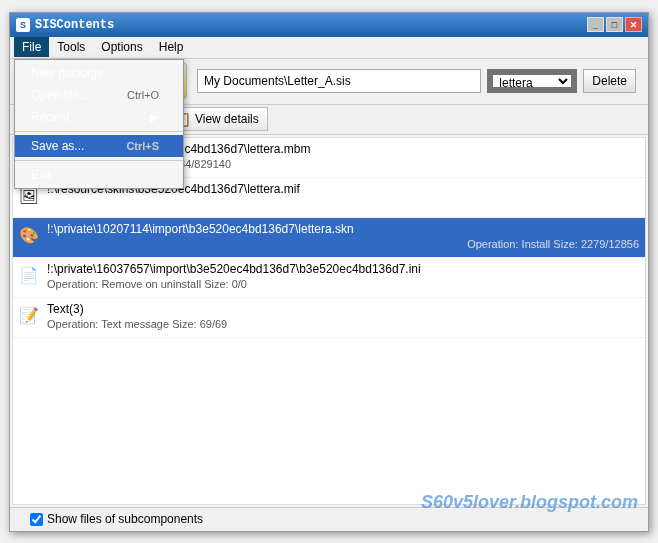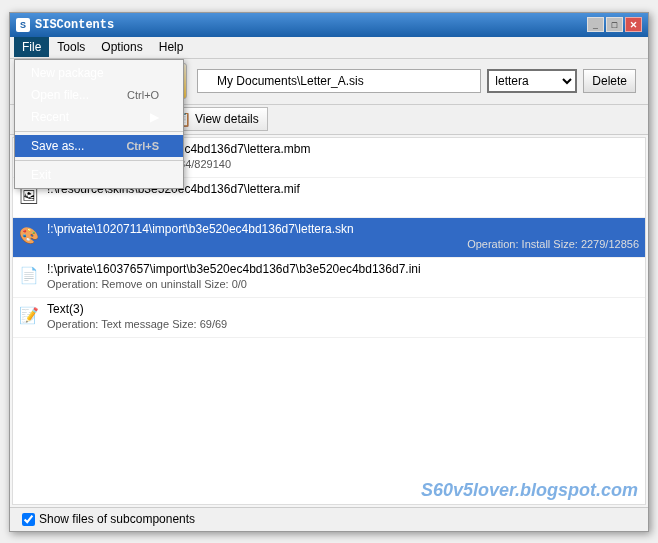--- a/index.html
+++ b/index.html
@@ -168,27 +168,27 @@
       align-items: center;
       gap: 6px;
       flex: 1;
       padding: 0 6px;
     }
     .address-input {
       flex: 1;
       height: 24px;
       border: 1px solid #aaa;
       background: white;
-      padding: 2px 19px;
+      padding: 2px 6px;
       font-size: 12px;
     }
     .dropdown-select {
       width: 90px;
       height: 24px;
-      border: 2px solid #737373;
+      border: 6px solid #737373;
       background: white;
       font-size: 12px;
       padding: 0 2px;
     }
     .delete-btn {
       height: 24px;
       padding: 0 8px;
       border: 1px solid #aaa;
       background: linear-gradient(to bottom, #fff, #e0e0e0);
       cursor: pointer;
@@ -256,35 +256,35 @@
       color: #555;
       margin-top: 2px;
     }
     .file-row.selected .file-op {
       color: #ddd;
       text-align: right;
     }
     .status-bar {
       background: #f0f0f0;
       border-top: 1px solid #ccc;
-      padding: 3px 12px;
+      padding: 3px 20px;
       display: flex;
       align-items: center;
       gap: 6px;
       height: 24px;
     }
     .checkbox-label {
       display: flex;
       align-items: center;
       gap: 4px;
       font-size: 12px;
     }
     .watermark {
       position: absolute;
-      bottom: 42px;
+      bottom: 30px;
       right: 20px;
       color: #4a90d9;
       font-size: 18px;
       font-style: italic;
       font-weight: bold;
       opacity: 0.7;
       pointer-events: none;
     }
     
     .sign-btn { background: linear-gradient(to bottom, #e8ffe8, #88cc88); }

